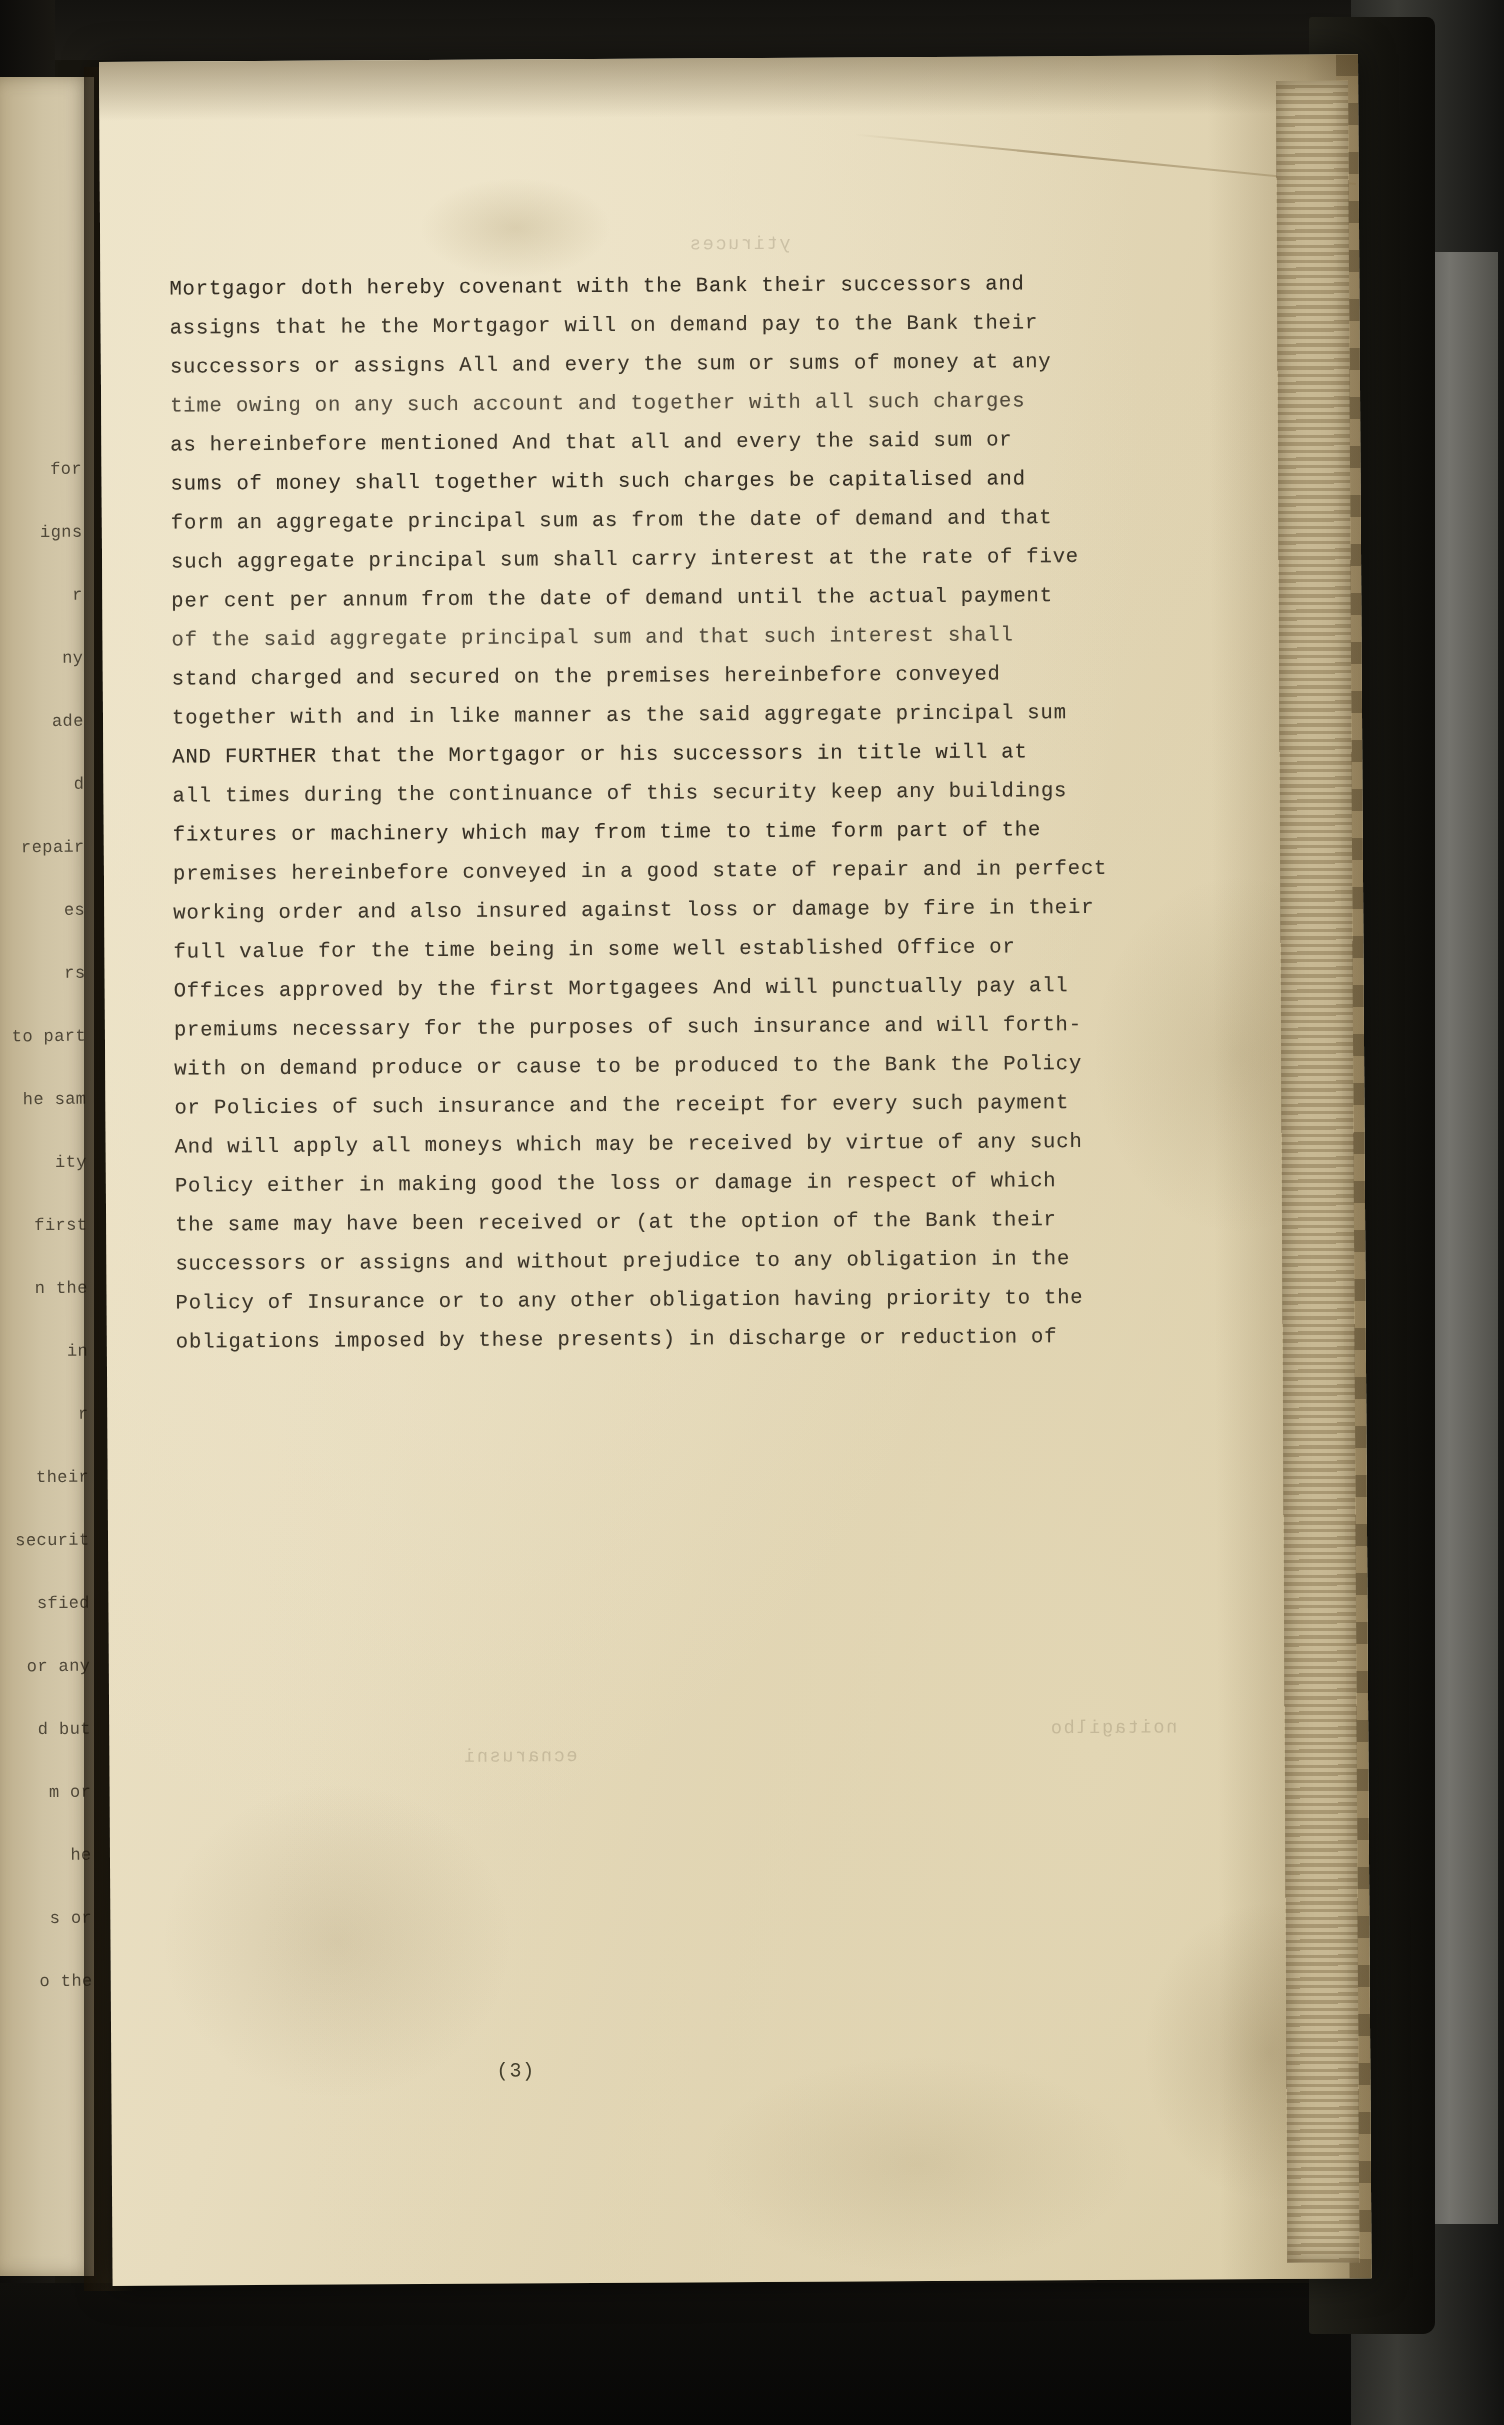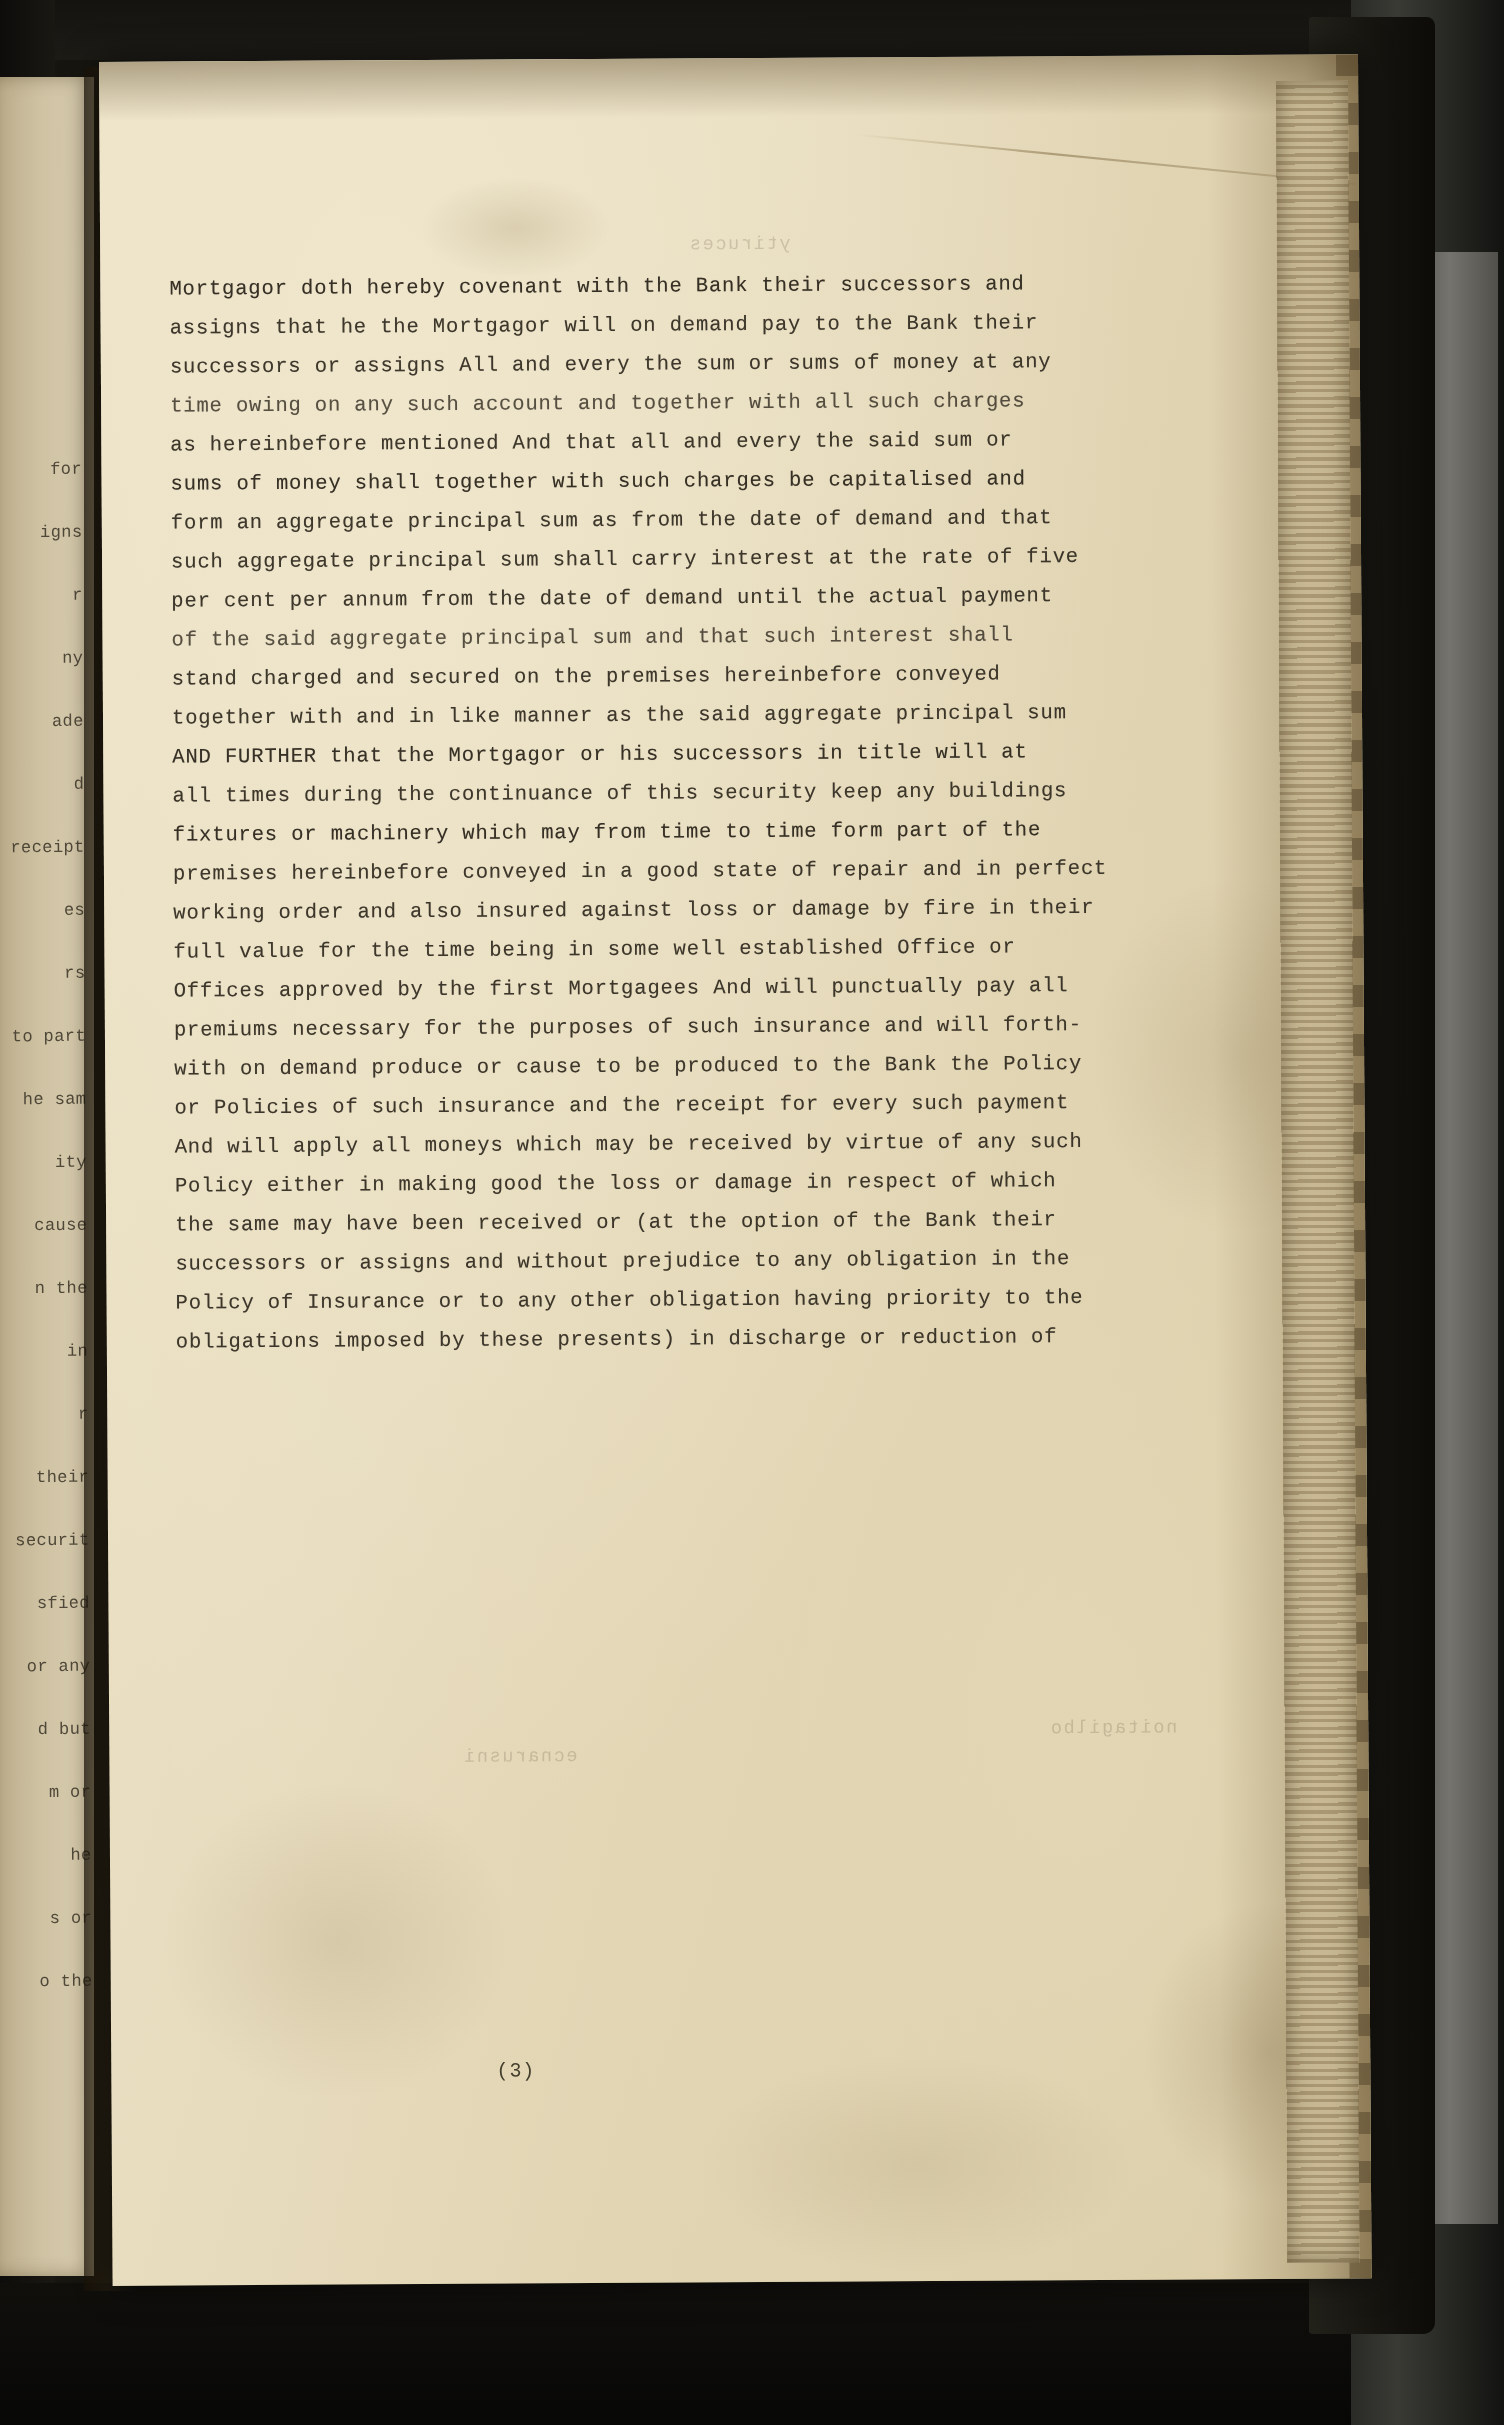--- a/index.html
+++ b/index.html
@@ -227,27 +227,27 @@
   <div class="left-page">
     <div class="lp-text">
       <div>for</div>
       <div>igns</div>
       <div>r</div>
       <div>ny</div>
       <div></div>
       <div>ade</div>
       <div></div>
       <div>d</div>
-      <div>receipt</div>
+      <div>repair</div>
       <div>es</div>
       <div>rs</div>
       <div>to part</div>
       <div>he sam</div>
       <div>ity</div>
-      <div> cause</div>
+      <div> first</div>
       <div>n the</div>
       <div> in</div>
       <div>r</div>
       <div>their</div>
       <div>securit</div>
       <div>sfied</div>
       <div>or any</div>
       <div>d but</div>
       <div>m or</div>
       <div>he</div>

